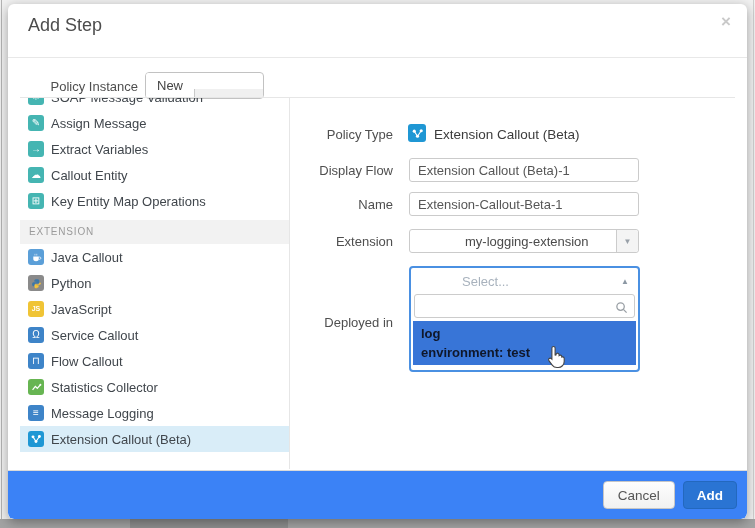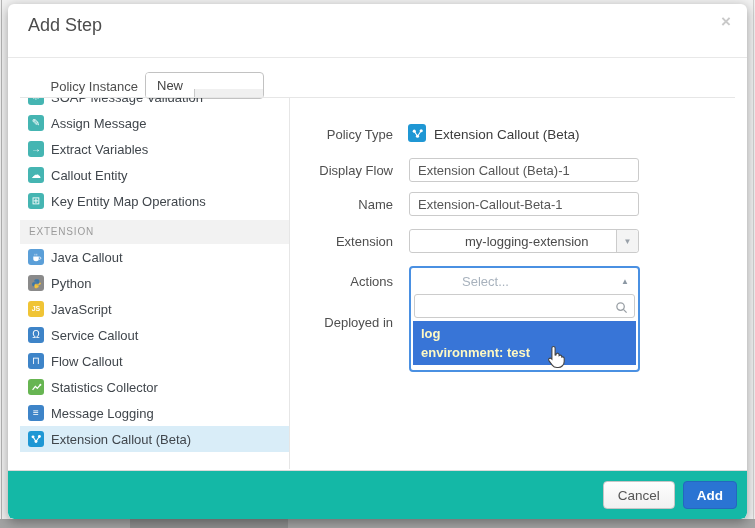--- a/index.html
+++ b/index.html
@@ -59,24 +59,24 @@
 
   .dropdown { position:absolute; left:389px; top:168px; width:231px; height:106px; background:#fff;
               border:2px solid #4a90e2; border-radius:4px; z-index:5; }
   .dd-head { position:relative; height:26px; cursor:pointer;margin-left:42px; }
   .dd-placeholder { position:absolute; left:9px; top:6px; font-size:13px; color:#a8b2bd; }
   .dd-arrow { position:absolute; right:9px; top:9px; font-size:8px; color:#8c98a4; }
   .dd-search-wrap { position:relative; margin:0 3px; }
   .dd-search { width:100%; height:24px; border:1px solid #ccc; border-radius:3px; padding:0 24px 0 6px;
                font-size:13px; font-family:"Liberation Sans", sans-serif; }
   .dd-search-icon { position:absolute; right:7px; top:6px; }
-  .dd-option { margin:3px 2px 2px; background:#3875d7; color:#fef9c3; padding:3px 8px; cursor:pointer; }
+  .dd-option { margin:3px 2px 2px; background:#3875d7; color:#0f172a; padding:3px 8px; cursor:pointer; }
   .dd-option div { font-size:13px; font-weight:bold; line-height:19px; white-space:nowrap; }
 
-  .footer { position:absolute; left:0; right:0; bottom:0; height:49px; background:#14b8a6;
+  .footer { position:absolute; left:0; right:0; bottom:0; height:49px; background:#3b82f6;
             border-top:1px solid #dadada; border-radius:0 0 6px 6px;
             display:flex; align-items:center; justify-content:flex-end; gap:8px; padding-right:10px; }
   .btn { height:28px; border-radius:4px; font-size:13.5px; font-family:"Liberation Sans", sans-serif; cursor:pointer; }
   .btn-cancel { padding:0 14px; background:linear-gradient(#fefefe,#f1f1f1); border:1px solid #c6c6c6; color:#555; }
   .btn-add { padding:0 13px; background:#2a74d3; border:1px solid #2368be; color:#fff; font-weight:bold; }
 
   .cursor { position:absolute; left:545px; top:344px; z-index:20; pointer-events:none; }
 </style>
 </head>
 <body>
@@ -204,21 +204,20 @@
       <input class="f-input" style="top: 94px;" value="Extension-Callout-Beta-1">
 
       <div class="f-label" style="top:136px">Extension</div>
       <div class="f-select" style="top:131px">
         <span class="sel-text">my-logging-extension</span>
         <span class="sel-arrow-btn">
           <span>▼</span>
         </span>
       </div>
 
-      <div class="f-label" style="top:176px">Actions</div>
       <div class="dropdown">
         <div class="dd-head">
           <span class="dd-placeholder">Select...</span>
           <span class="dd-arrow">▲</span>
         </div>
         <div class="dd-search-wrap">
           <input class="dd-search" value="" style="">
           <span class="dd-search-icon">
             <svg width="13" height="13" viewBox="0 0 14 14">
                 <circle cx="6" cy="6" r="4" stroke="#9aa0a6" stroke-width="1.4" fill="none"></circle>

